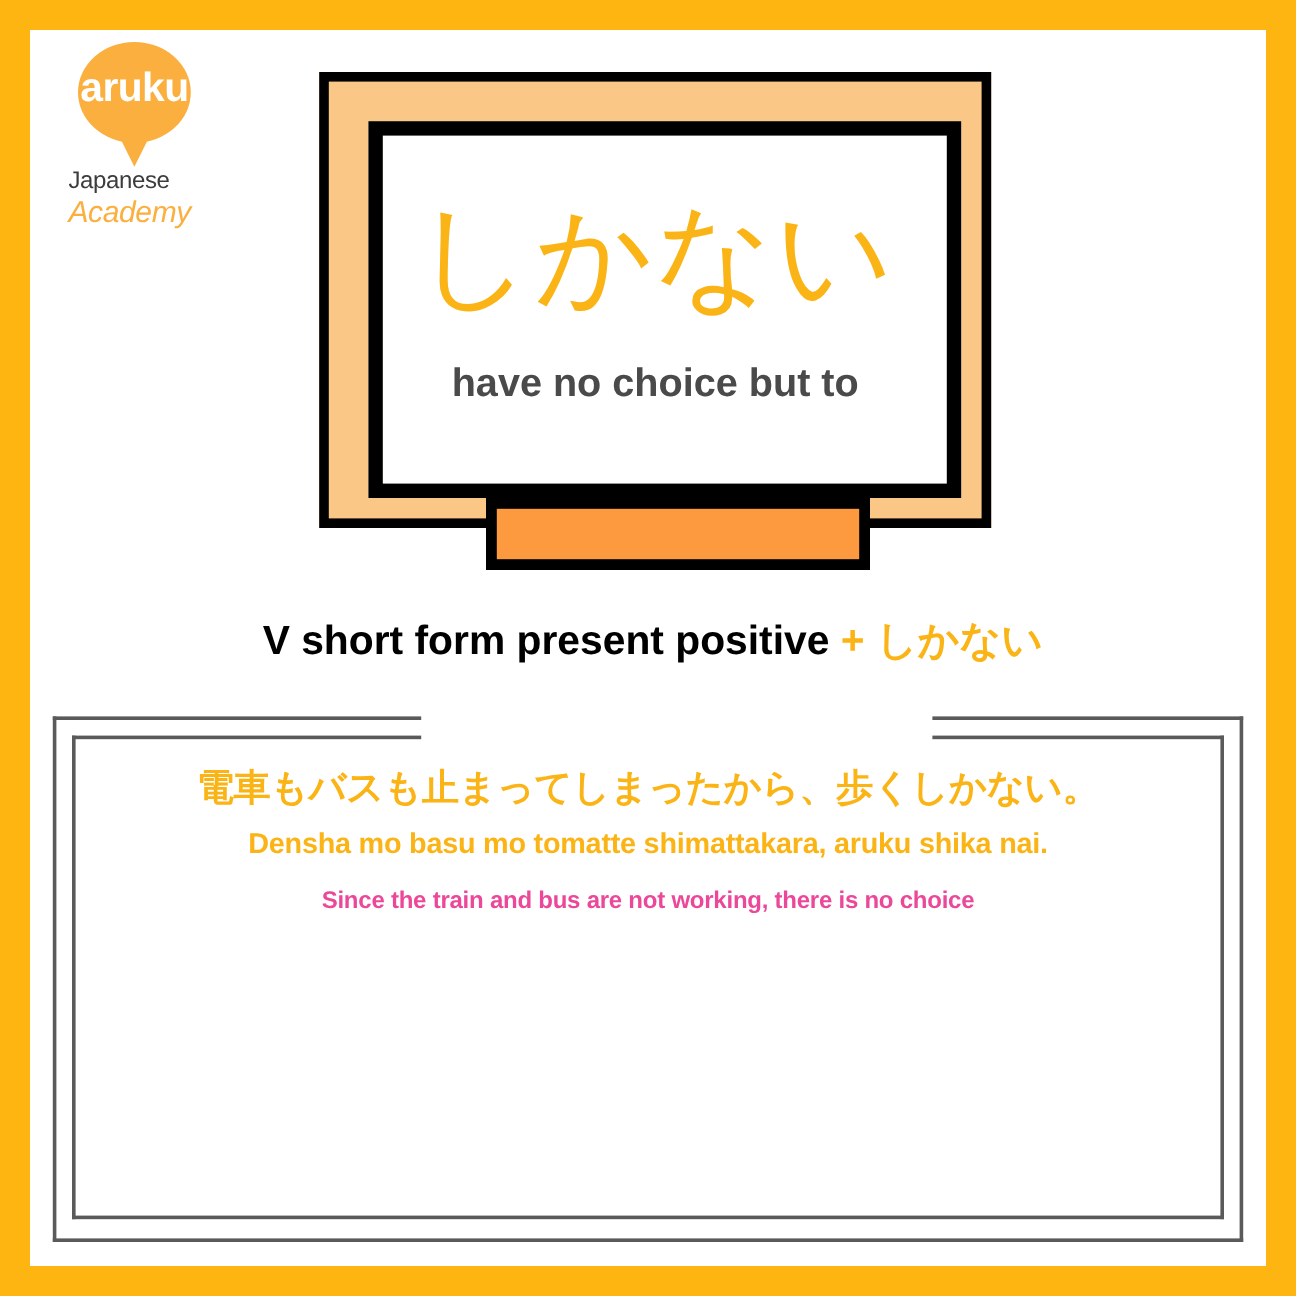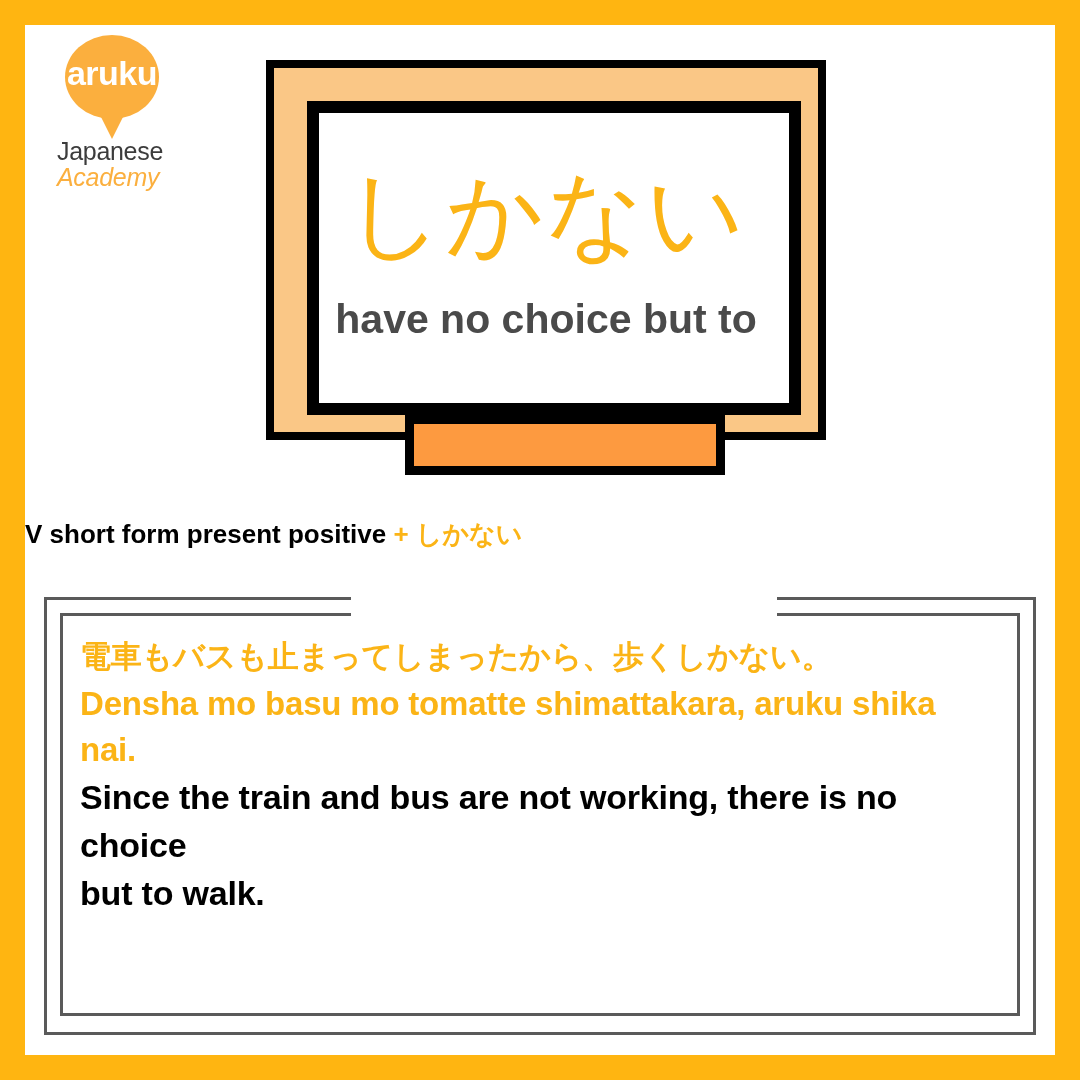--- a/index.html
+++ b/index.html
@@ -65,21 +65,21 @@
   }
   .logo-line1 {
     position: absolute;
     left: 0px;
     top: 104px;
     width: 160px;
     text-align: left;
     padding-left: 15px;
     box-sizing: border-box;
     color: #3C3C3C;
-    font-size: 25px;
+    font-size: 20px;
     line-height: 29px;
     letter-spacing: -0.3px;
   }
   .logo-line2 {
     position: absolute;
     left: 0px;
     top: 130px;
     width: 160px;
     text-align: left;
     padding-left: 15px;
@@ -135,21 +135,21 @@
     color: #FBB416;
     font-size: 96px;
     line-height: 104px;
     font-weight: 500;
     letter-spacing: 2px;
     margin-top: 57px;
     white-space: nowrap;
   }
   .board-en {
     color: #4A4A4A;
-    font-size: 41px;
+    font-size: 33px;
     line-height: 38px;
     font-weight: 700;
     margin-top: 34px;
     white-space: nowrap;
   }
   .board-tray {
     position: absolute;
     left: 139px;
     top: 355px;
     width: 320px;
@@ -158,22 +158,22 @@
     border: 9px solid #000000;
     box-sizing: border-box;
   }
 
   
   .formula {
     position: absolute;
     left: 0px;
     top: 483px;
     width: 1038px;
-    text-align: left;
-    font-size: 26px;
+    text-align: center;
+    font-size: 34px;
     font-weight: 700;
     line-height: 52px;
     color: #000000;
     white-space: nowrap;
   }
   .formula .accent {
     color: #FBB416;
   }
 
   
@@ -203,39 +203,39 @@
 
   .examples {
     position: absolute;
     left: 45px;
     top: 45px;
     width: 920px;
     height: 365px;
   }
   .example {
     width: 100%;
-    text-align: left;
+    text-align: center;
   }
   .ex-jp {
     color: #FBB416;
     font-size: 31px;
     line-height: 48px;
     font-weight: 700;
     letter-spacing: -0.2px;
   }
   .ex-romaji {
     color: #FBB416;
-    font-size: 33px;
+    font-size: 24px;
     line-height: 46px;
     font-weight: 700;
     letter-spacing: -0.2px;
   }
   .ex-en {
-    color: #000000;
-    font-size: 34px;
+    color: #ec4899;
+    font-size: 20px;
     line-height: 48px;
     font-weight: 700;
     letter-spacing: -0.2px;
   }
   .ex-gap { height: 24px; }
 </style>
 </head>
 <body>
 
 <div class="card">
@@ -274,21 +274,20 @@
     <div class="frame-line f-i-left"></div>
     <div class="frame-line f-i-right"></div>
     <div class="frame-line f-i-bottom"></div>
 
     <div class="examples">
 
       <div class="example">
         <div class="ex-jp">電車もバスも止まってしまったから、歩くしかない。</div>
         <div class="ex-romaji">Densha mo basu mo tomatte shimattakara, aruku shika nai.</div>
         <div class="ex-en">Since the train and bus are not working, there is no choice</div>
-        <div class="ex-en">but to walk.</div>
       </div>
 
       <div class="ex-gap"></div>
 
 
     </div>
   </div>
 
 </div>
 

